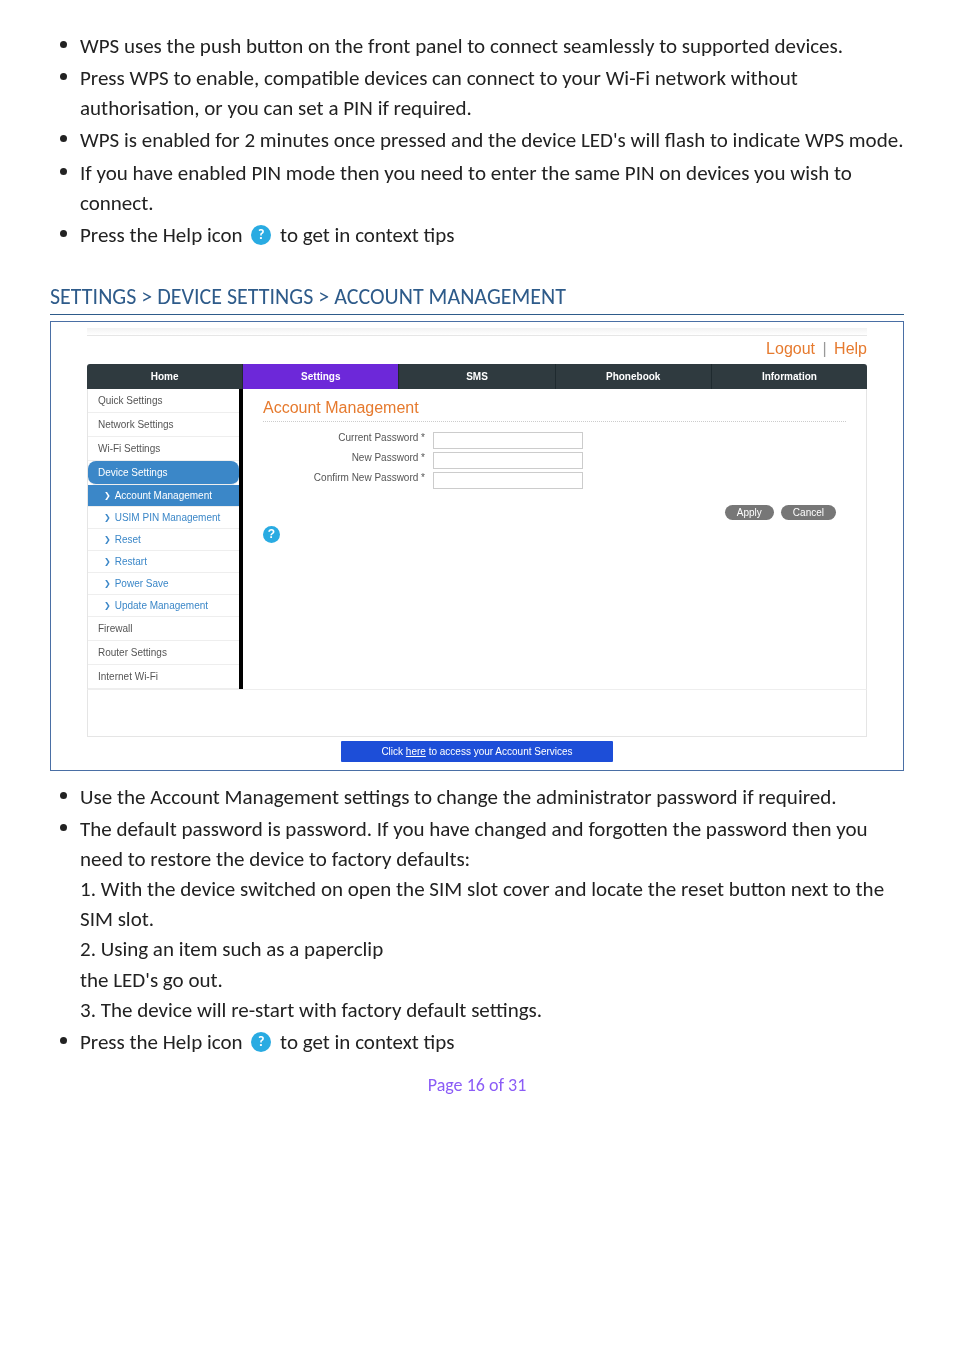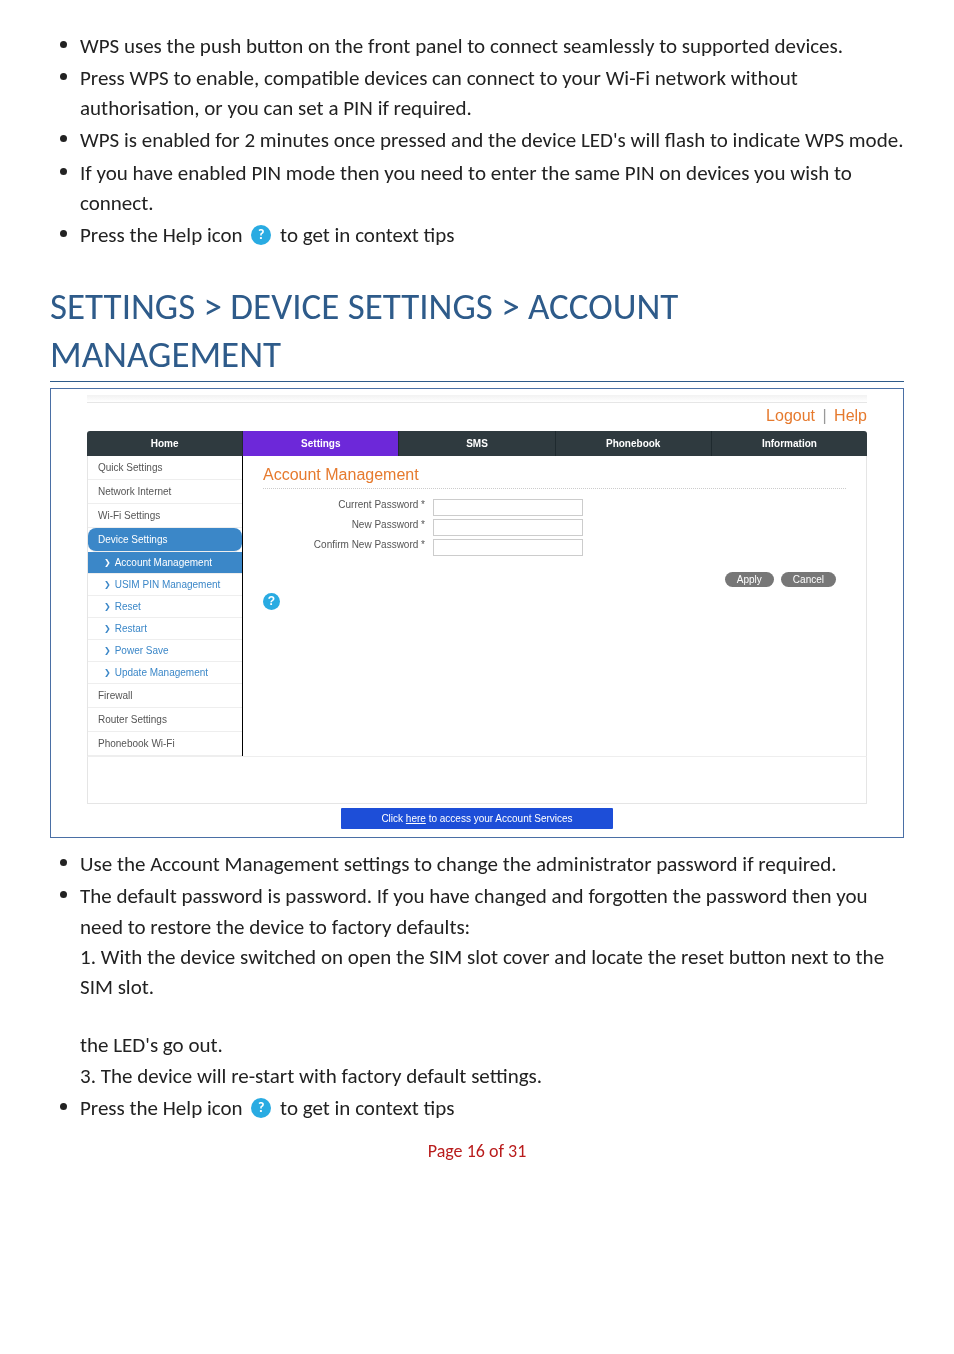--- a/index.html
+++ b/index.html
@@ -26,21 +26,21 @@
     background: #29abe2;
     color: #fff;
     font-weight: bold;
     font-size: 14px;
     line-height: 20px;
     text-align: center;
     vertical-align: -3px;
     margin: 0 4px;
   }
   h2.section-heading {
-    font-size: 37px;
+    font-size: 22px;
     font-weight: 400;
     color: #2e5b8a;
     margin-top: 34px;
     margin-bottom: 2px;
     border-bottom: 1px solid #2e5b8a;
     padding-bottom: 2px;
     line-height: 1.3;
   }
   
   .shot {
@@ -84,21 +84,21 @@
   .tabs .tab.active { background: #6d28d9; }
   .shot-body {
     display: flex;
     background: #fff;
     border-left: 1px solid #e5e5e5;
     border-right: 1px solid #e5e5e5;
     min-height: 300px;
   }
   .sidebar {
     width: 155px;
-    border-right: 1px solid #000000;
+    border-right: 4px solid #000000;
     font-size: 10px;
   }
   .sidebar .item {
     padding: 6px 10px;
     border-bottom: 1px solid #eee;
     color: #555;
     background: #fff;
   }
   .sidebar .item.section-active {
     background: #3b87c8;
@@ -188,21 +188,21 @@
     display: inline-block;
     background: #1d4ed8;
     color: #fff;
     font-size: 10px;
     padding: 5px 40px;
     border-radius: 1px;
   }
   .footer-bar .bar .ul { text-decoration: underline; }
   .page-num {
     text-align: center;
-    color: #b91c1c;
+    color: #8b5cf6;
     font-size: 18px;
     margin-top: 18px;
   }
 </style>
 </head>
 <body>
 
 <ul class="bullets">
   <li><span>WPS uses the push button on the front panel to connect seamlessly to supported devices.</span></li>
   <li><span>Press WPS to enable, compatible devices can connect to your Wi-Fi network without authorisation, or you can set a PIN if required.</span></li>
@@ -228,21 +228,21 @@
     <div class="tabs">
       <div class="tab">Home</div>
       <div class="tab active">Settings</div>
       <div class="tab">SMS</div>
       <div class="tab">Phonebook</div>
       <div class="tab">Information</div>
     </div>
     <div class="shot-body">
       <div class="sidebar">
         <div class="item">Quick Settings</div>
-        <div class="item">Network Internet</div>
+        <div class="item">Network Settings</div>
         <div class="item">Wi-Fi Settings</div>
         <div class="item section-active">Device Settings</div>
         <div class="sub sub-active">
           <span class="chev">❯</span>
           <span>Account Management</span>
         </div>
         <div class="sub">
           <span class="chev">❯</span>
           <span>USIM PIN Management</span>
         </div>
@@ -257,21 +257,21 @@
         <div class="sub">
           <span class="chev">❯</span>
           <span>Power Save</span>
         </div>
         <div class="sub">
           <span class="chev">❯</span>
           <span>Update Management</span>
         </div>
         <div class="item">Firewall</div>
         <div class="item">Router Settings</div>
-        <div class="item">Phonebook Wi-Fi</div>
+        <div class="item">Internet Wi-Fi</div>
       </div>
       <div class="main">
         <h3>Account Management</h3>
         <div class="form-row">
           <div class="lbl">Current Password *</div>
           <input type="password" style="">
         </div>
         <div class="form-row">
           <div class="lbl">New Password *</div>
           <input type="password" style="">
@@ -295,21 +295,21 @@
     </div>
     <div style="height:8px"></div>
   </div>
 </div>
 
 <ul class="bullets" style="margin-top:10px">
   <li><span>Use the Account Management settings to change the administrator password if required.</span></li>
   <li>
     <span>The default password is password. If you have changed and forgotten the password then you need to restore the device to factory defaults:</span><br>
     <span>1. With the device switched on open the SIM slot cover and locate the reset button next to the SIM slot.</span><br>
-    <br>
+    <span>2. Using an item such as a paperclip</span><br>
     <span>the LED's go out.</span><br>
     <span>3. The device will re-start with factory default settings.</span>
   </li>
   <li>
     <span>Press the Help icon</span>
     <span class="help-icon">?</span>
     <span> to get in context tips</span>
   </li>
 </ul>
 

